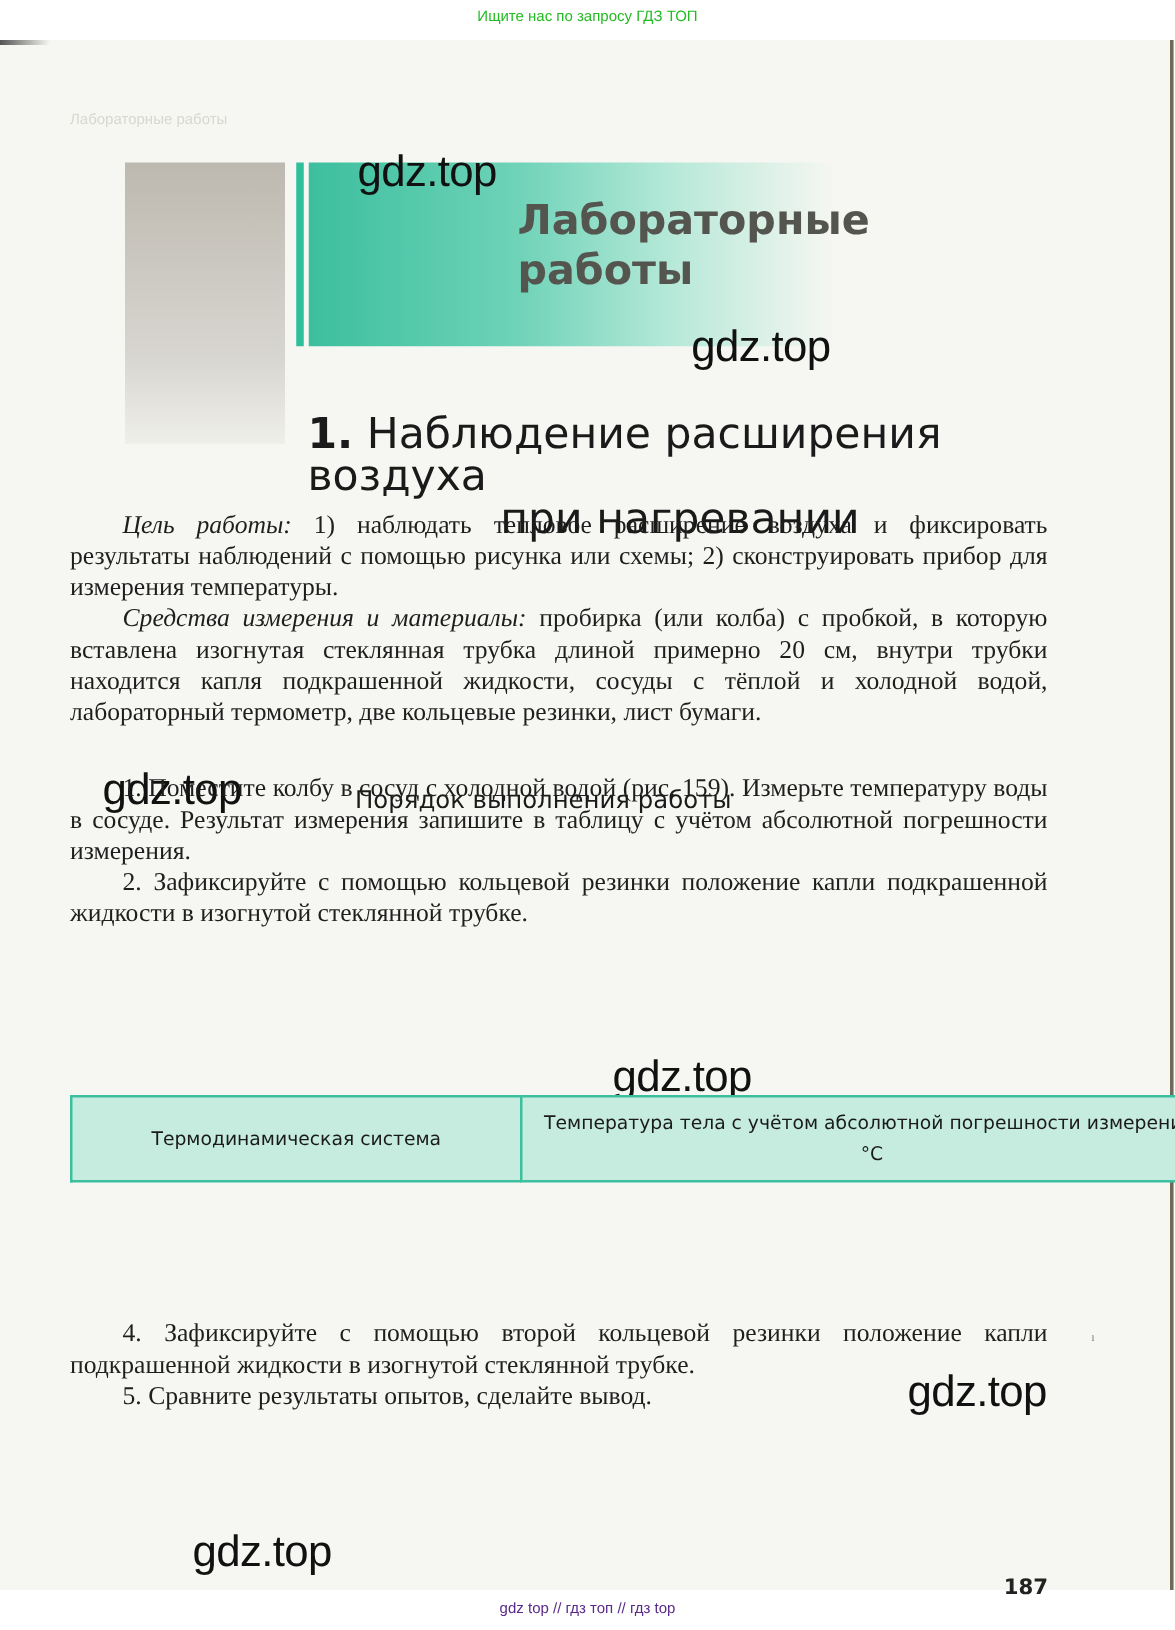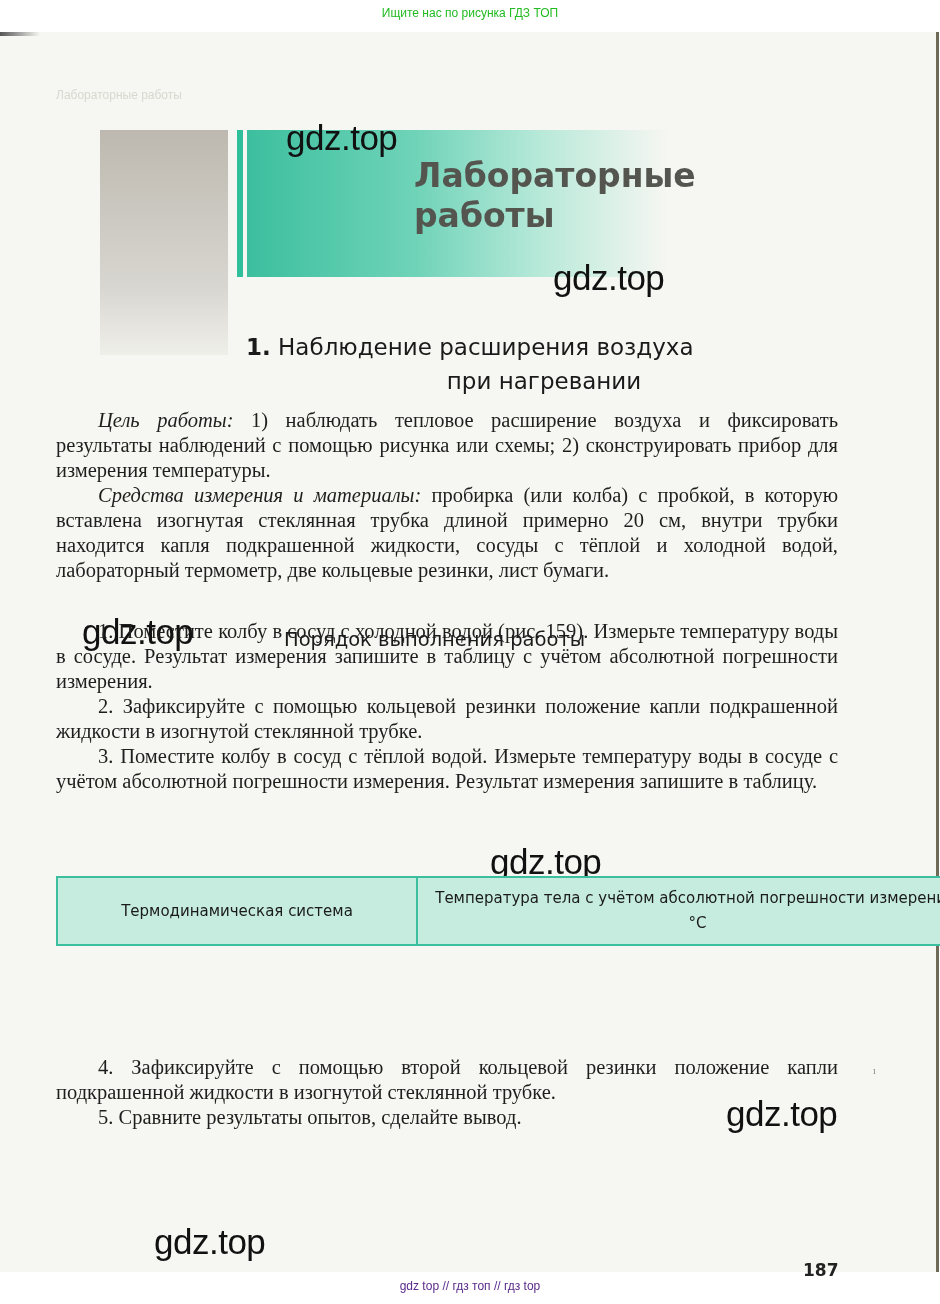--- a/index.html
+++ b/index.html
@@ -42,21 +42,21 @@
       position: absolute; left: 414px; top: 156px;
       font-family: "DejaVu Sans", sans-serif; font-weight: bold;
       font-size: 33px; line-height: 40px; color: #555550;
     }
     .wm {
       position: absolute; font-family: "Liberation Sans", sans-serif;
       font-size: 35px; color: #111; letter-spacing: -0.5px;
     }
     .lab-title {
       position: absolute; left: 246px; top: 330px; width: 560px;
-      font-family: "DejaVu Sans", sans-serif; font-size: 23px; line-height: 34px; color: #1a1a1a;
+      font-family: "DejaVu Sans", sans-serif; font-size: 34px; line-height: 34px; color: #1a1a1a;
     }
     .lab-title .num { font-weight: bold; }
     .lab-title .line2 { padding-left: 36px; text-align: center; }
     .body-text {
       position: absolute; left: 56px; width: 782px;
       font-family: "Liberation Serif", serif; font-size: 20.5px; line-height: 25px;
       color: #1e1e1e; text-align: justify;
     }
     .body-text p { margin: 0; text-indent: 42px; }
     .body-text i { font-style: italic; }
@@ -79,21 +79,21 @@
     }
     .bottom-banner {
       position: absolute; top: 1279px; left: 0; width: 940px; text-align: center;
       font-family: "Liberation Sans", sans-serif; font-size: 12px; color: #5a2a8a;
     }
     .speck { position: absolute; left: 873px; top: 1065px; font-size: 10px; color: #888; }
   </style>
 </head>
 <body>
 
-<div class="top-banner">Ищите нас по рисунка ГДЗ ТОП</div>
+<div class="top-banner">Ищите нас по запросу ГДЗ ТОП</div>
 
 <div class="page"></div>
 <div class="page-shadow-top"></div>
 
 <div class="running-head">Лабораторные работы</div>
 
 <div class="grey-block"></div>
 <div class="teal-bar"></div>
 <div class="teal-block"></div>
 
@@ -121,21 +121,20 @@
   <p><i>Средства измерения и материалы:</i><span> пробирка (или колба) с пробкой, в которую вставлена изогнутая стеклянная трубка длиной примерно 20 см, внутри трубки находится капля подкрашенной жидкости, сосуды с тёплой и холодной водой, лабораторный термометр, две кольцевые резинки, лист бумаги.</span></p>
 </div>
 
 <div class="wm" style="left:82px; top:612px;">gdz.top</div>
 
 <div class="section-heading">Порядок выполнения работы</div>
 
 <div class="body-text" style="top:619px;">
   <p>1. Поместите колбу в сосуд с холодной водой (рис. 159). Измерьте температуру воды в сосуде. Результат измерения запишите в таблицу с учётом абсолютной погрешности измерения.</p>
   <p>2. Зафиксируйте с помощью кольцевой резинки положение капли подкрашенной жидкости в изогнутой стеклянной трубке.</p>
-  <p>3. Поместите колбу в сосуд с тёплой водой. Измерьте температуру воды в сосуде с учётом абсолютной погрешности измерения. Результат измерения запишите в таблицу.</p>
 </div>
 
 <div class="wm" style="left:490px; top:842px;">gdz.top</div>
 
 <table class="results">
   <tbody>
       <tr>
     <th>Термодинамическая система</th>
     <th>Температура тела с учётом абсолютной погрешности измерения, °С</th>
   </tr>

